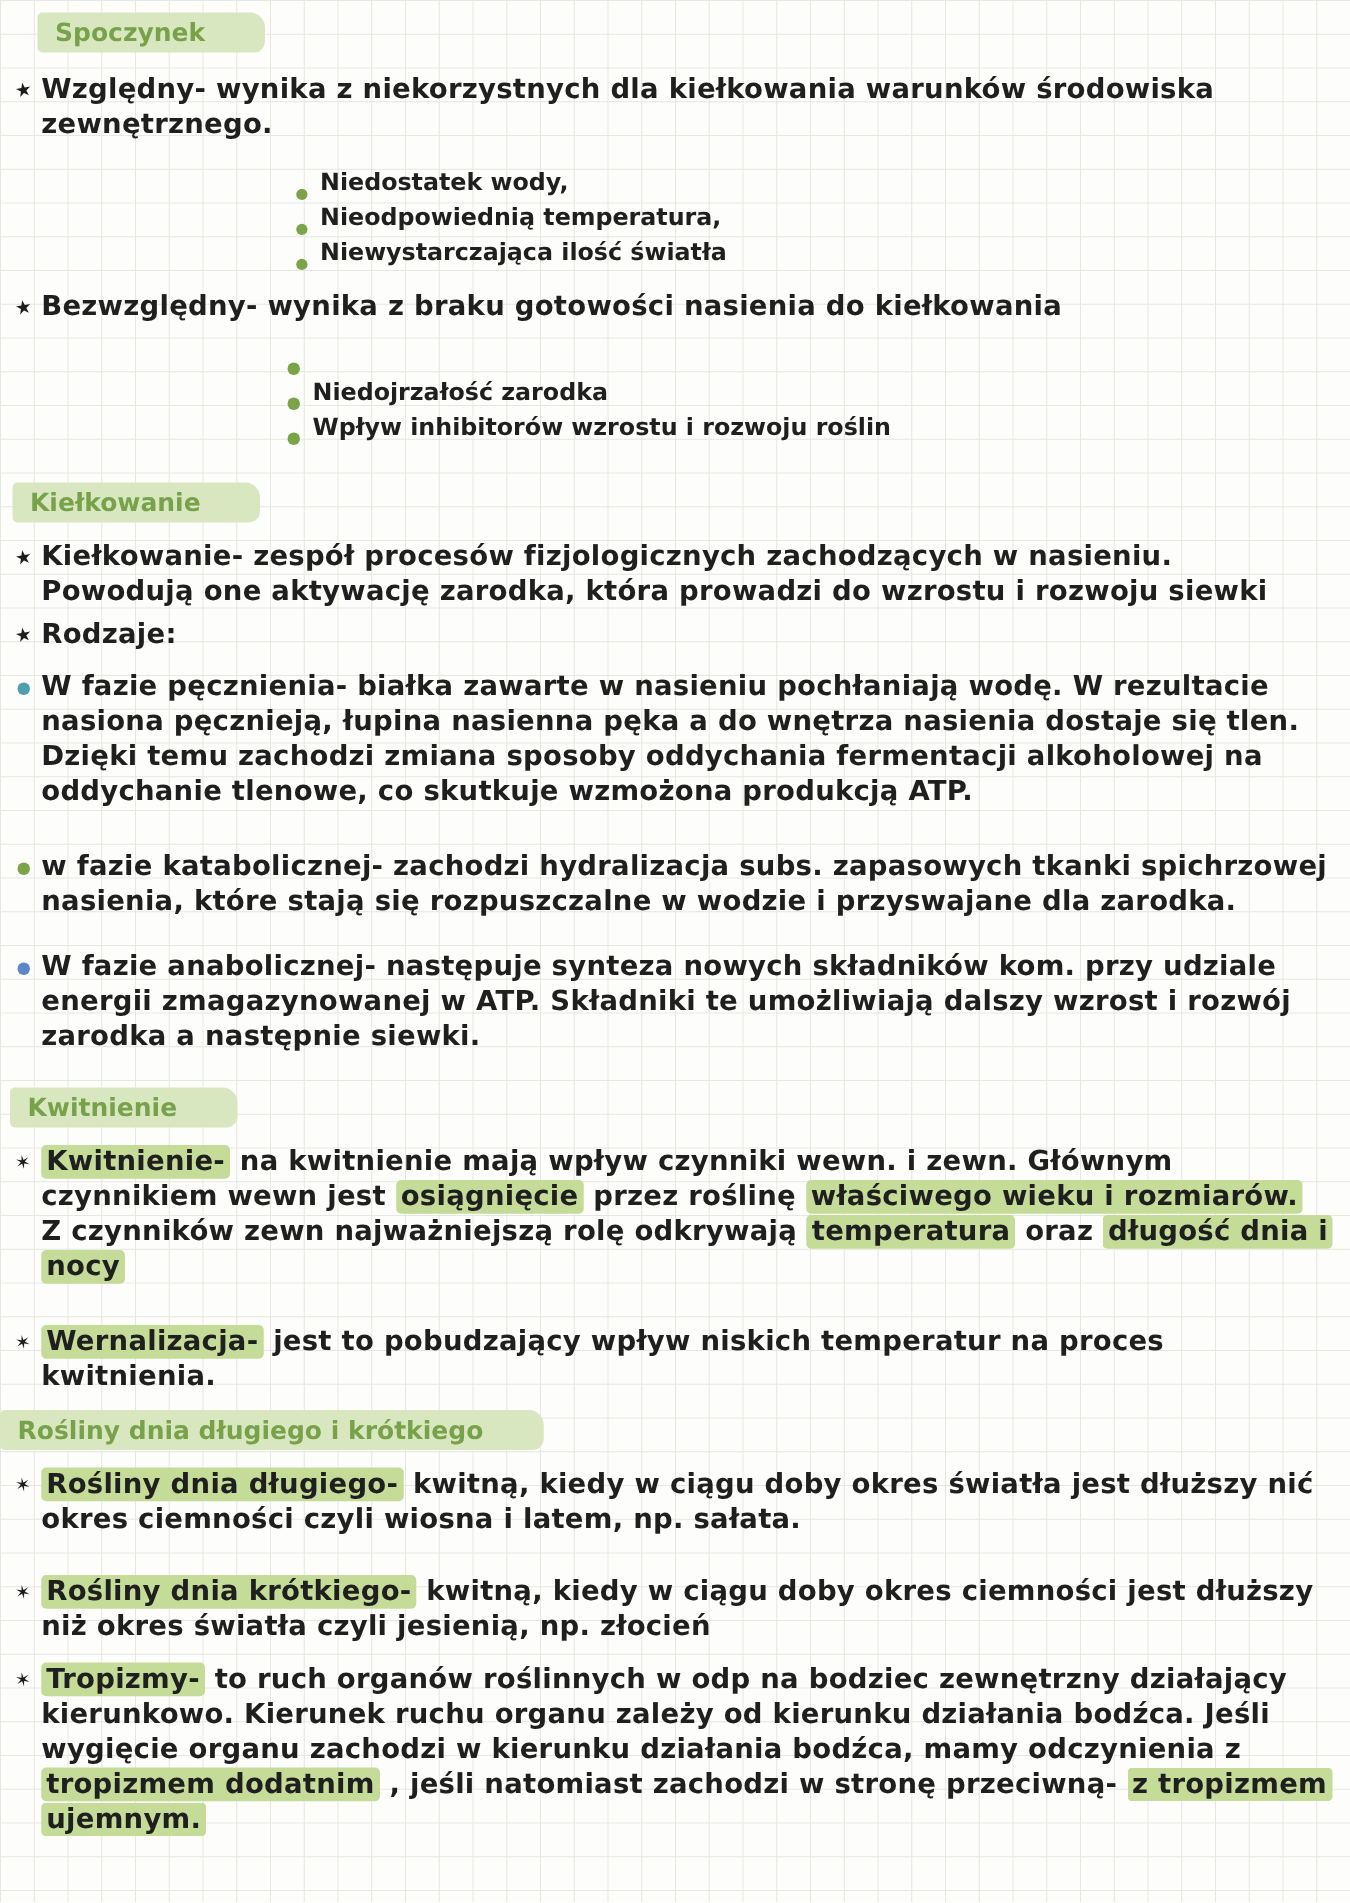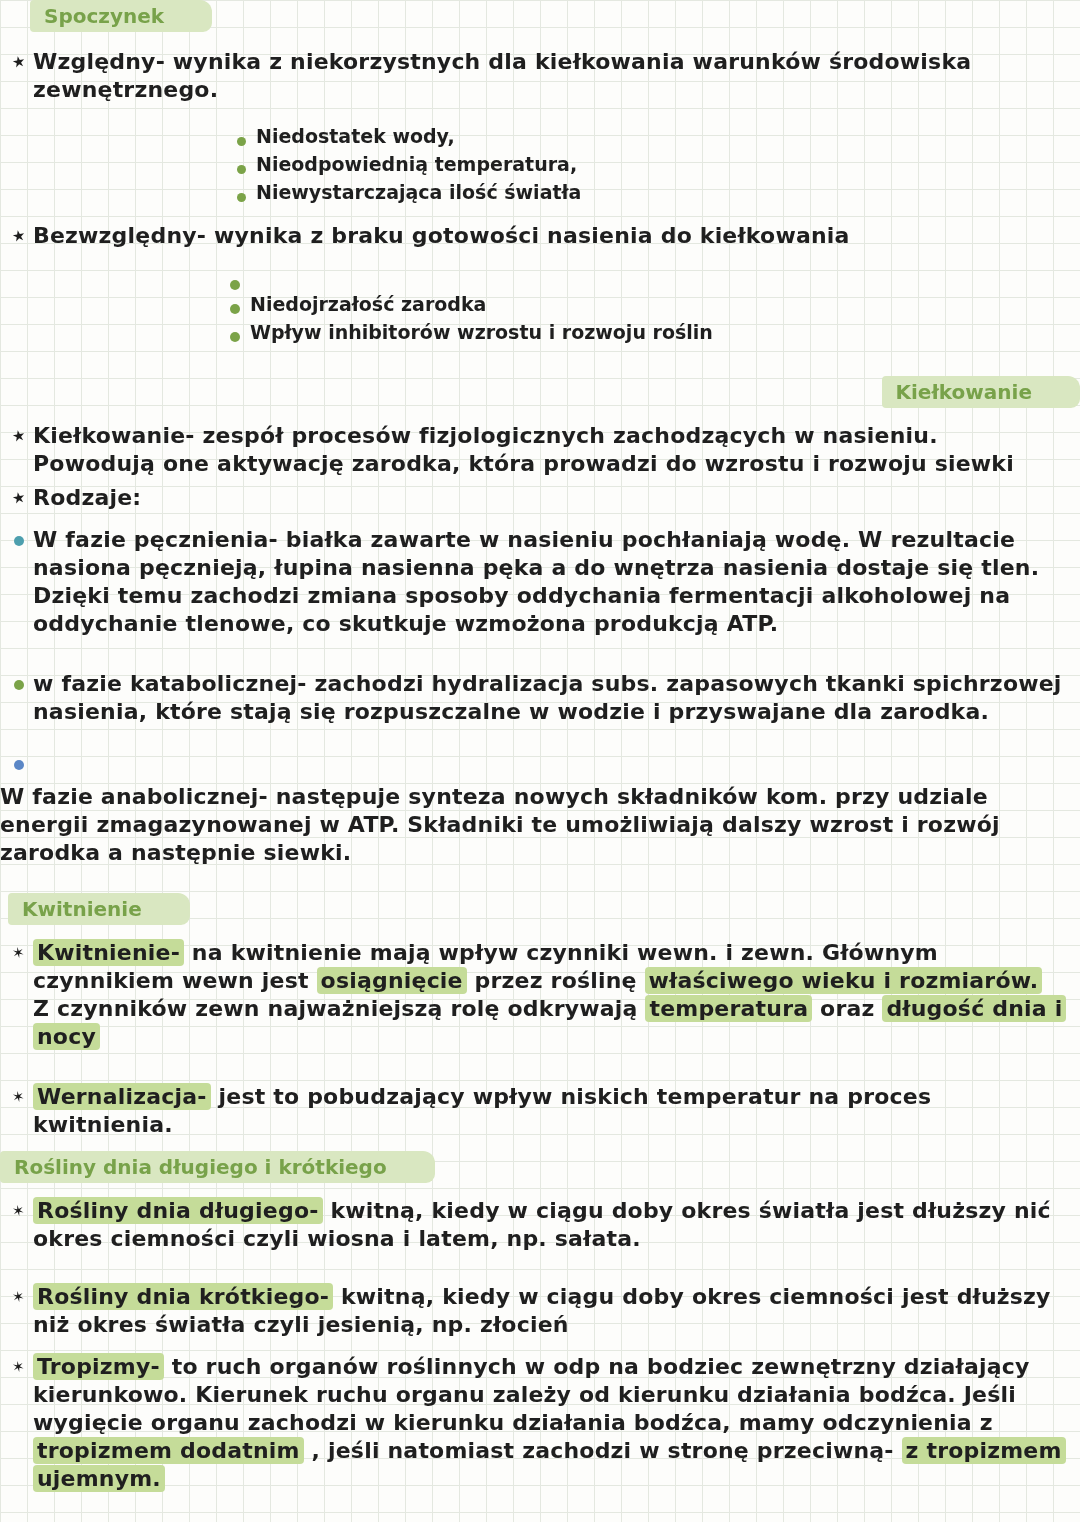--- a/index.html
+++ b/index.html
@@ -3,55 +3,56 @@
 <meta charset="utf-8">
 <style>
   html,body{margin:0;padding:0;}
   body{
     width:1080px;height:1522px;overflow:hidden;
     font-family:"DejaVu Sans","Liberation Sans",sans-serif;
     font-weight:bold;color:#1f1f1f;
   }
   .page{
     box-sizing:border-box;width:1080px;height:1522px;
+    padding-top:10px;
     background-color:#fdfdfb;
     background-image:
       linear-gradient(to right,#e4e8e0 1px,transparent 1px),
       linear-gradient(to bottom,#e4e8e0 1px,transparent 1px);
     background-size:27px 27px;
   }
   .header-row{line-height:0;}
   .band{
     display:inline-block;background:#d9e7c1;color:#78a24a;
     font-size:20px;line-height:24px;padding:4px 48px 4px 14px;
     border-radius:4px 12px 9px 4px;
   }
   .h1{margin:0 0 0 30px;}
-  .h2{margin:30px 0 0 10px;text-align:right;}
+  .h2{margin:30px 0 0 10px;}
   .h3{margin:26px 12px 0 8px;}
   .h4{margin:12px 0 0 0;}
   .h5{margin:8px 0 0 8px;}
   .item{display:flex;align-items:flex-start;}
   .marker{flex:0 0 33px;box-sizing:border-box;padding-left:12px;}
   .star{display:inline-block;font-size:15px;line-height:28px;color:#1d1d1d;transform:rotate(-10deg);}
   .content{margin:0;flex:1;font-size:22px;line-height:28px;padding-right:14px;letter-spacing:.2px;}
   .hl{background:#c5dc99;border-radius:4px;padding:1px 4px;box-decoration-break:clone;-webkit-box-decoration-break:clone;}
   .dot{display:inline-block;width:9px;height:9px;border-radius:50%;background:#7ba348;margin:10px 10px 0 0;flex:0 0 9px;}
   .sublist{list-style:none;margin:18px 0 0 237px;padding:0;}
-  .sublist li{display:flex;align-items:center;font-size:19px;line-height:28px;}
+  .sublist li{display:flex;align-items:flex-end;font-size:19px;line-height:28px;}
   .sublist2{margin-top:20px;margin-left:230px;}
   .sublist2 .dot{width:10px;height:10px;flex-basis:10px;}
   .dotpar .marker .dot{margin:10px 0 0 2px;width:10px;height:10px;}
   .m-wzgledny{margin-top:16px;}
   .m-bez{margin-top:16px;}
   .m-kiel{margin-top:14px;}
   .m-rodz{margin-top:6px;}
   .m-dp1{margin-top:14px;}
   .m-dp2{margin-top:32px;justify-content:flex-end;}
-  .m-dp3{margin-top:24px;flex-direction:column;}
+  .m-dp3{margin-top:24px;}
   .m-kwit{margin-top:14px;}
   .m-wern{margin-top:32px;}
   .m-rdd{margin-top:14px;}
   .m-rdk{margin-top:30px;}
   .m-trop{margin-top:14px;}
 </style>
 </head>
 <body>
 
 <div class="page">

